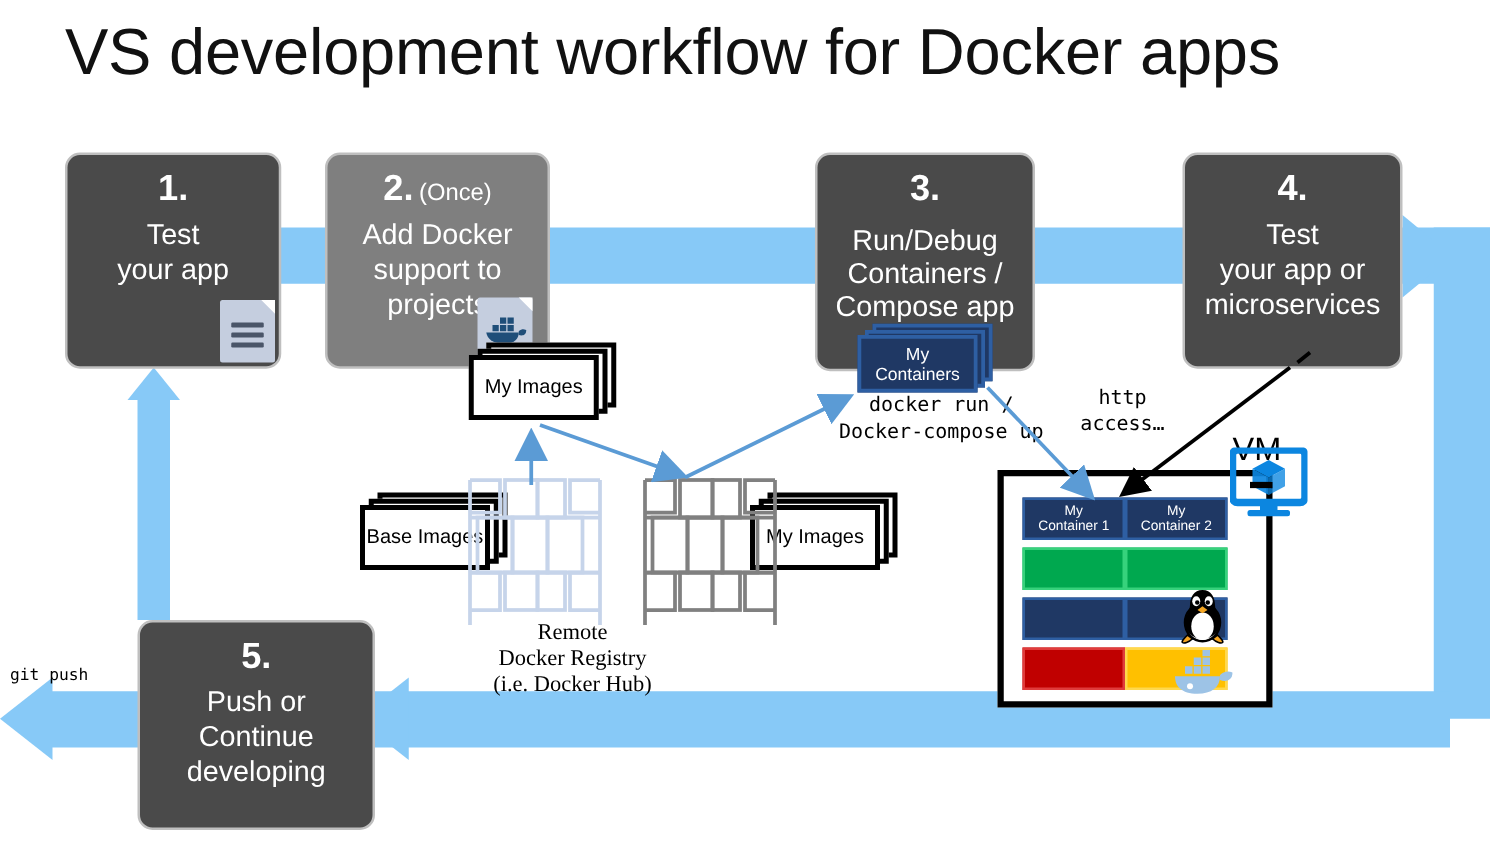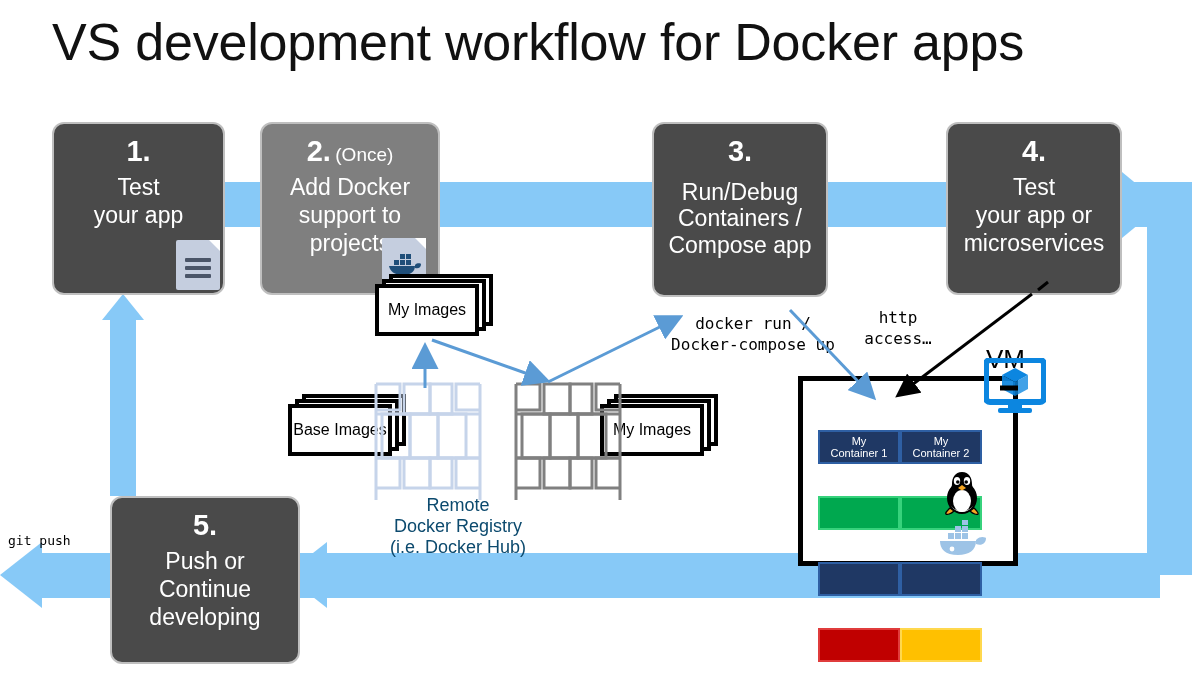--- a/index.html
+++ b/index.html
@@ -134,22 +134,22 @@
   #cont-my { left: 686px; top: 268px; }
 
   
   .shelf { position: absolute; }
   .shelf svg { display:block; }
   #shelf-remote { left: 368px; top: 378px; }
   #shelf-local  { left: 508px; top: 378px; }
 
   .caption {
     position: absolute; text-align: center;
-    font-size: 18px; color: #0c4a6e; line-height: 1.18;
-    font-family: Liberation Sans, sans-serif;
+    font-size: 18px; color: #000000; line-height: 1.18;
+    font-family: Liberation Serif, serif;
   }
   #cap-remote { left: 348px; top: 495px; width: 220px; }
   #cap-local  { left: 500px; top: 495px; width: 120px; }
 
   
   .mono {
     position: absolute; font-family: "DejaVu Sans Mono", monospace;
     font-size: 16px; color: #000; line-height: 1.32; text-align:center;
   }
   #lbl-dockerrun { left: 648px; top: 313px; width: 210px; }
@@ -163,21 +163,21 @@
   }
   #vm-label {
     position: absolute; left: 986px; top: 344px;
     font-size: 26px; color: #000; font-family:"Liberation Sans", sans-serif;
   }
   #vm-monitor { position: absolute; left: 984px; top: 358px; }
 
   .vmcol { position: absolute; width: 82px; }
   #vmcol-1 { left: 818px; top: 398px; }
   #vmcol-2 { left: 900px; top: 398px; }
-  .vmcell { height: 34px; margin-bottom: 6px; border: 2px solid; position: relative; margin-top: 32px; }
+  .vmcell { height: 34px; margin-bottom: 6px; border: 2px solid; position: relative; }
   .vmcell.head {
     background:#1F3864; border-color:#2E5FA3; color:#fff;
     display:flex; align-items:center; justify-content:center; text-align:center;
     font-size:11px; line-height:1.1; font-family:"Liberation Sans", sans-serif;
   }
   .vmcell.green { background:#00A84F; border-color:#37D27C; }
   .vmcell.navy  { background:#1F3864; border-color:#2E5FA3; }
   .vmcell.red   { background:#C00000; border-color:#E03C3C; }
   .vmcell.amber { background:#FFC000; border-color:#FFD84D; }
 
@@ -283,20 +283,26 @@
 Images</div>
   </div>
 
   <div class="imgstack" id="imgs-my-local">
     <div class="sh" style="left:14px; top:-10px; width:104px; height:52px;"></div>
     <div class="sh" style="left:7px; top:-5px; width:104px; height:52px;"></div>
     <div class="front" style="width:104px; height:52px;">My
 Images</div>
   </div>
 
+  <div class="constack" id="cont-my">
+    <div class="cs" style="left:12px; top:-9px; width:96px; height:46px;"></div>
+    <div class="cs" style="left:6px;  top:-4px; width:96px; height:46px;"></div>
+    <div class="cfront" style="width:96px; height:46px;">My
+Containers</div>
+  </div>
 
   <div class="shelf" id="shelf-remote">
     <svg width="120" height="128" viewBox="0 0 120 128">
       <g fill="none" stroke="#C6D4EA" stroke-width="3">
         <path d="M8 6 v116 M112 6 v116"></path>
         <path d="M8 6 h24 v26 h-24 M112 6 h-24 v26 h24"></path>
         <rect x="36" y="6" width="26" height="30"></rect>
         <rect x="62" y="6" width="22" height="30"></rect>
         <path d="M8 36 h104"></path>
         <rect x="14" y="36" width="28" height="44"></rect>

